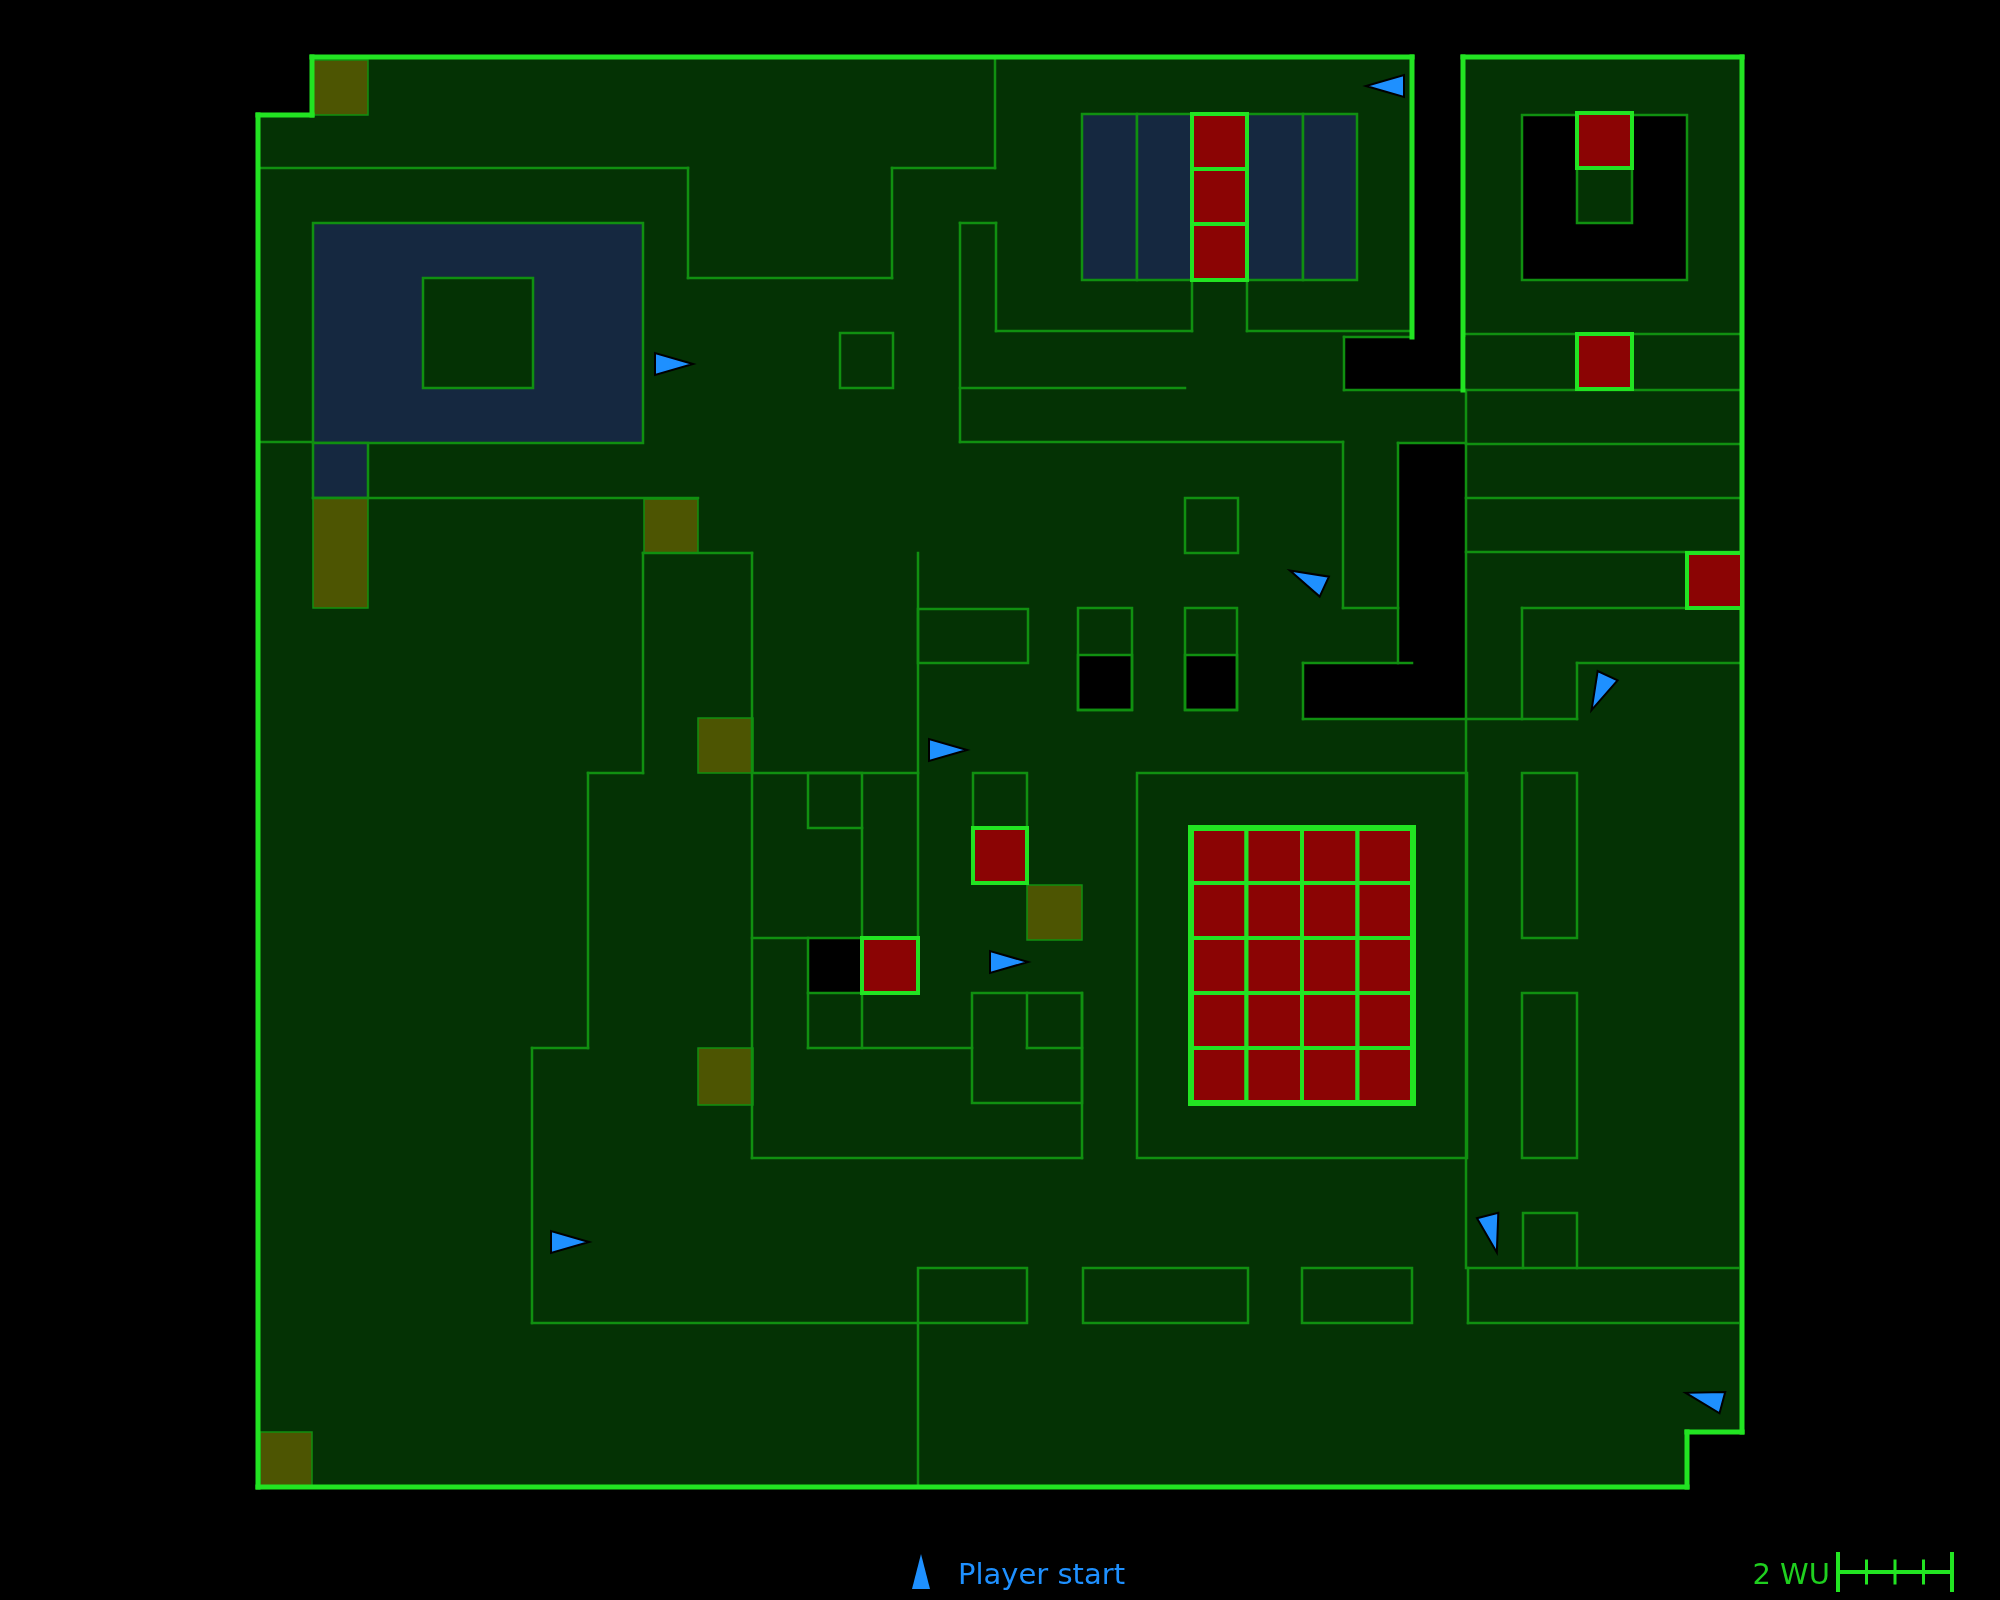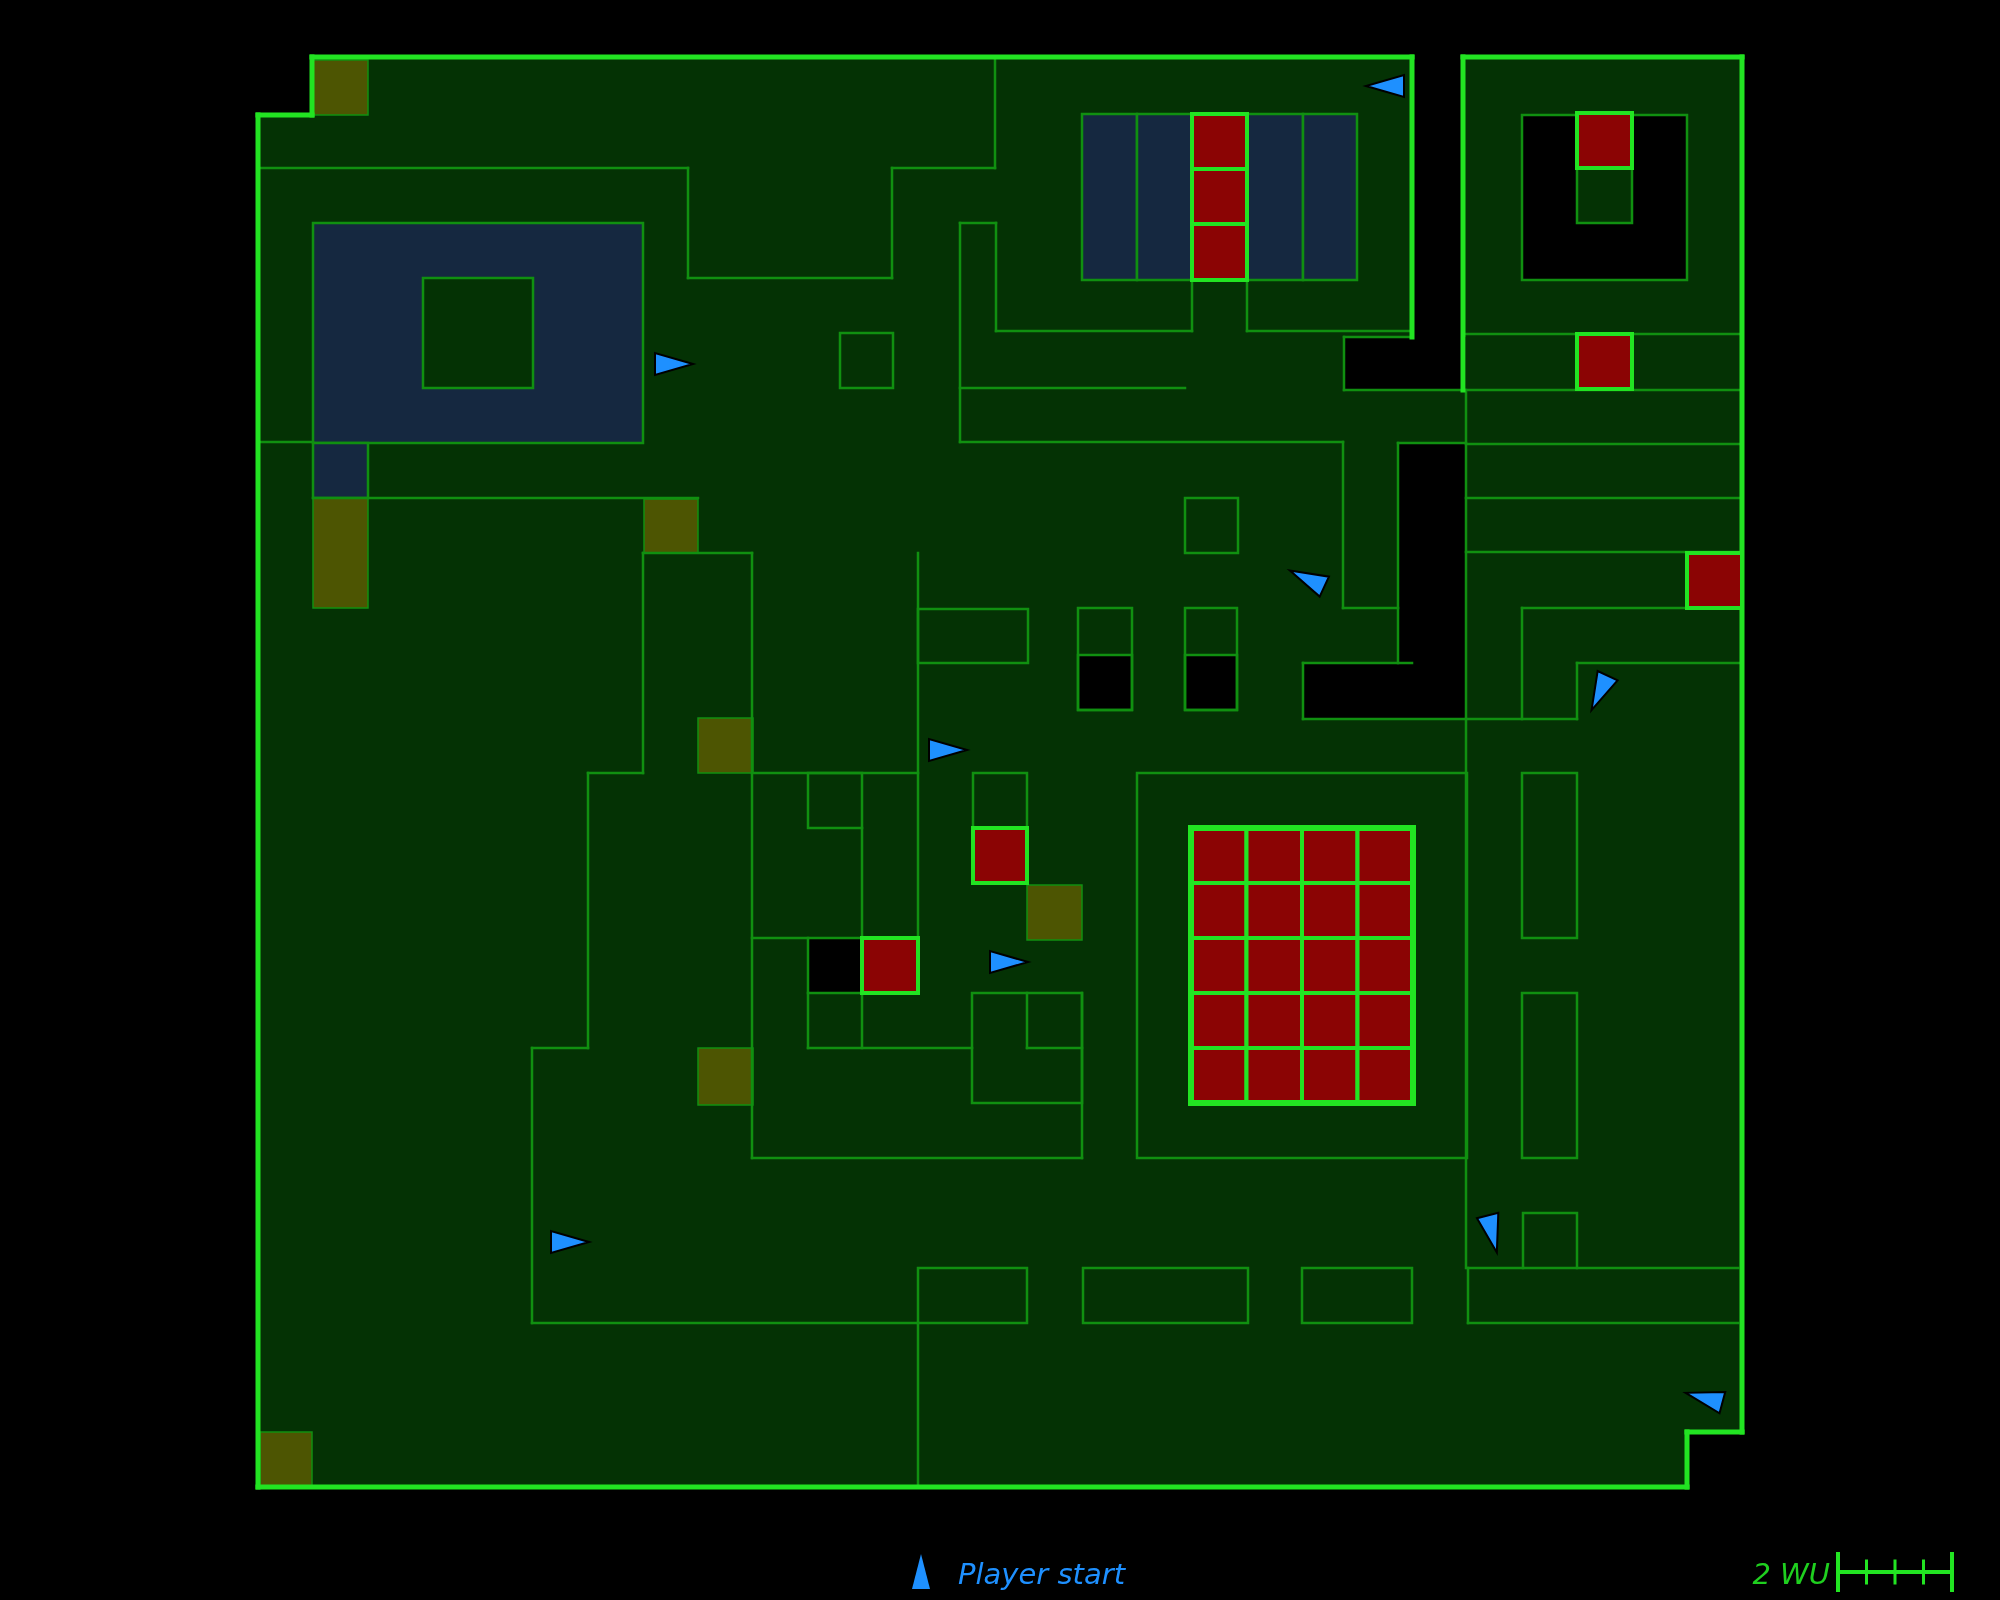--- a/index.html
+++ b/index.html
@@ -1,16 +1,16 @@
 <!DOCTYPE html>
 <html><head>
 <meta charset="utf-8">
 <style>
   html,body{margin:0;padding:0;background:#000;width:2000px;height:1600px;overflow:hidden;}
-  #stage{position:relative;width:2000px;height:1600px;background:#000;font-style:italic;}
+  #stage{position:relative;width:2000px;height:1600px;background:#000;}
   svg{display:block;}
   text{font-family:"DejaVu Sans","Liberation Sans",sans-serif;}
   .legend-text{font-size:29px;fill:#1e90ff;}
   .scale-text{font-size:29px;fill:#1fcf1f;}
 </style>
 </head>
 <body>
 
 <div id="stage">
   <svg id="map-svg" width="2000" height="1600" viewBox="0 0 2000 1600">

